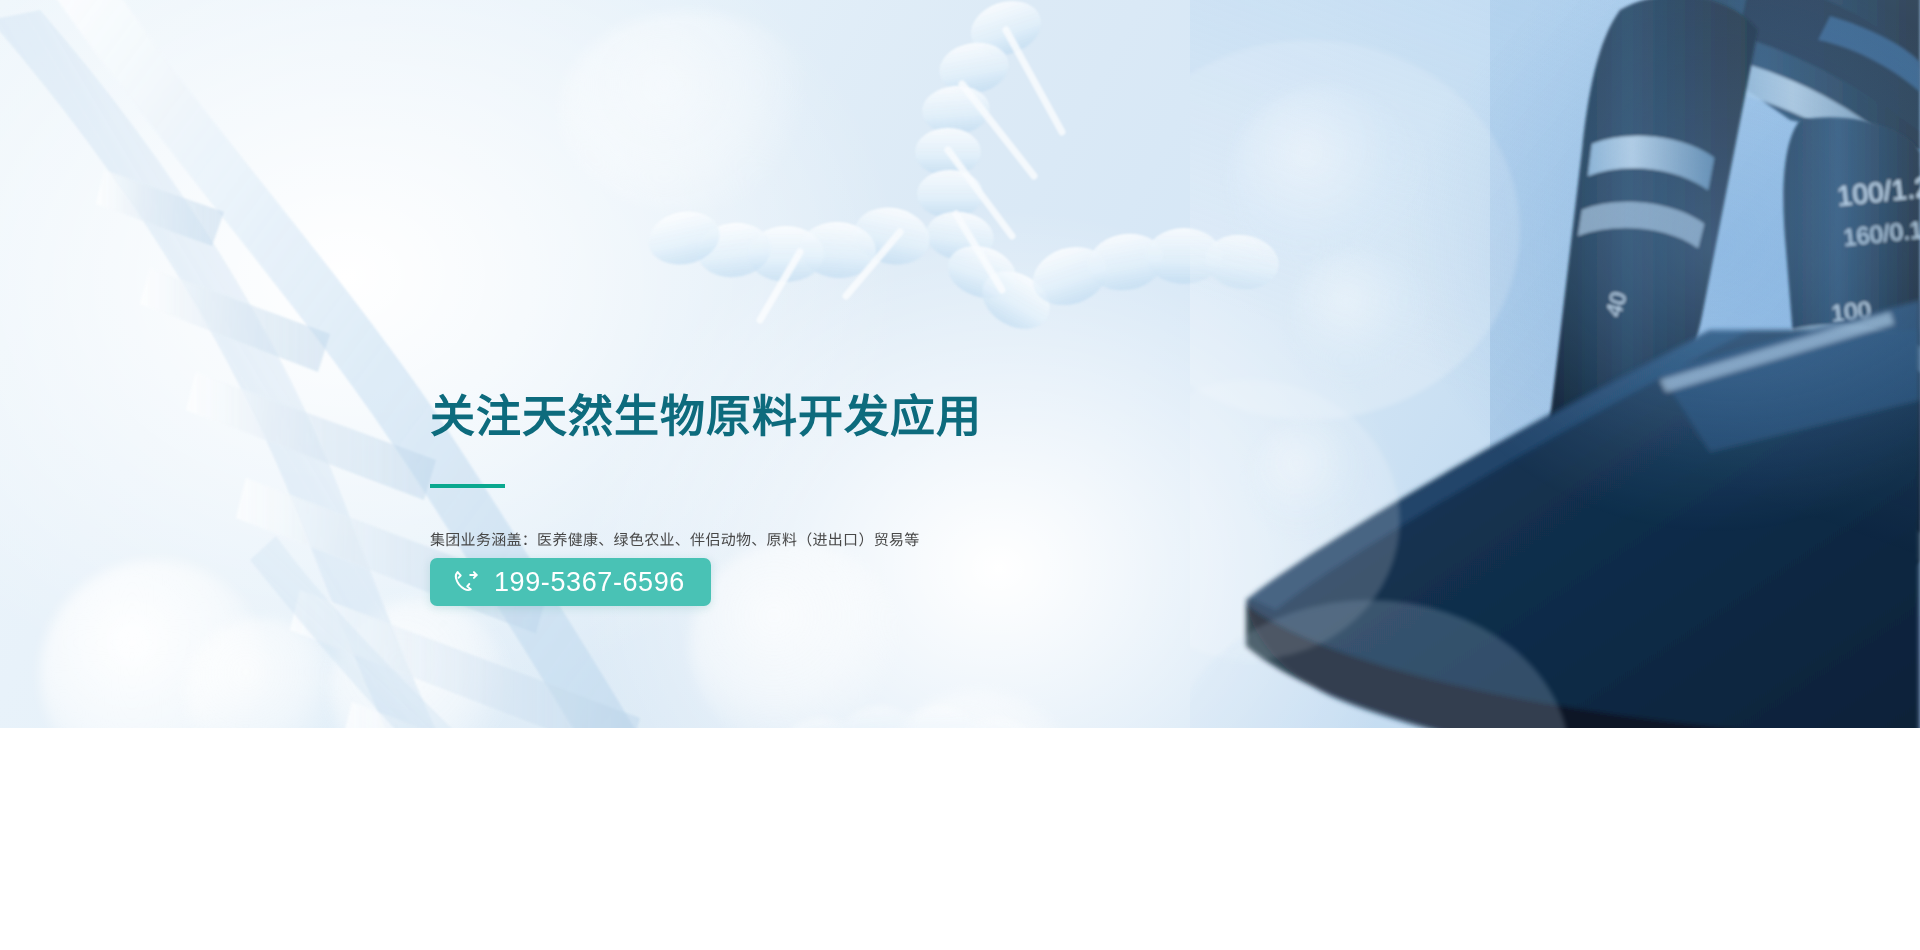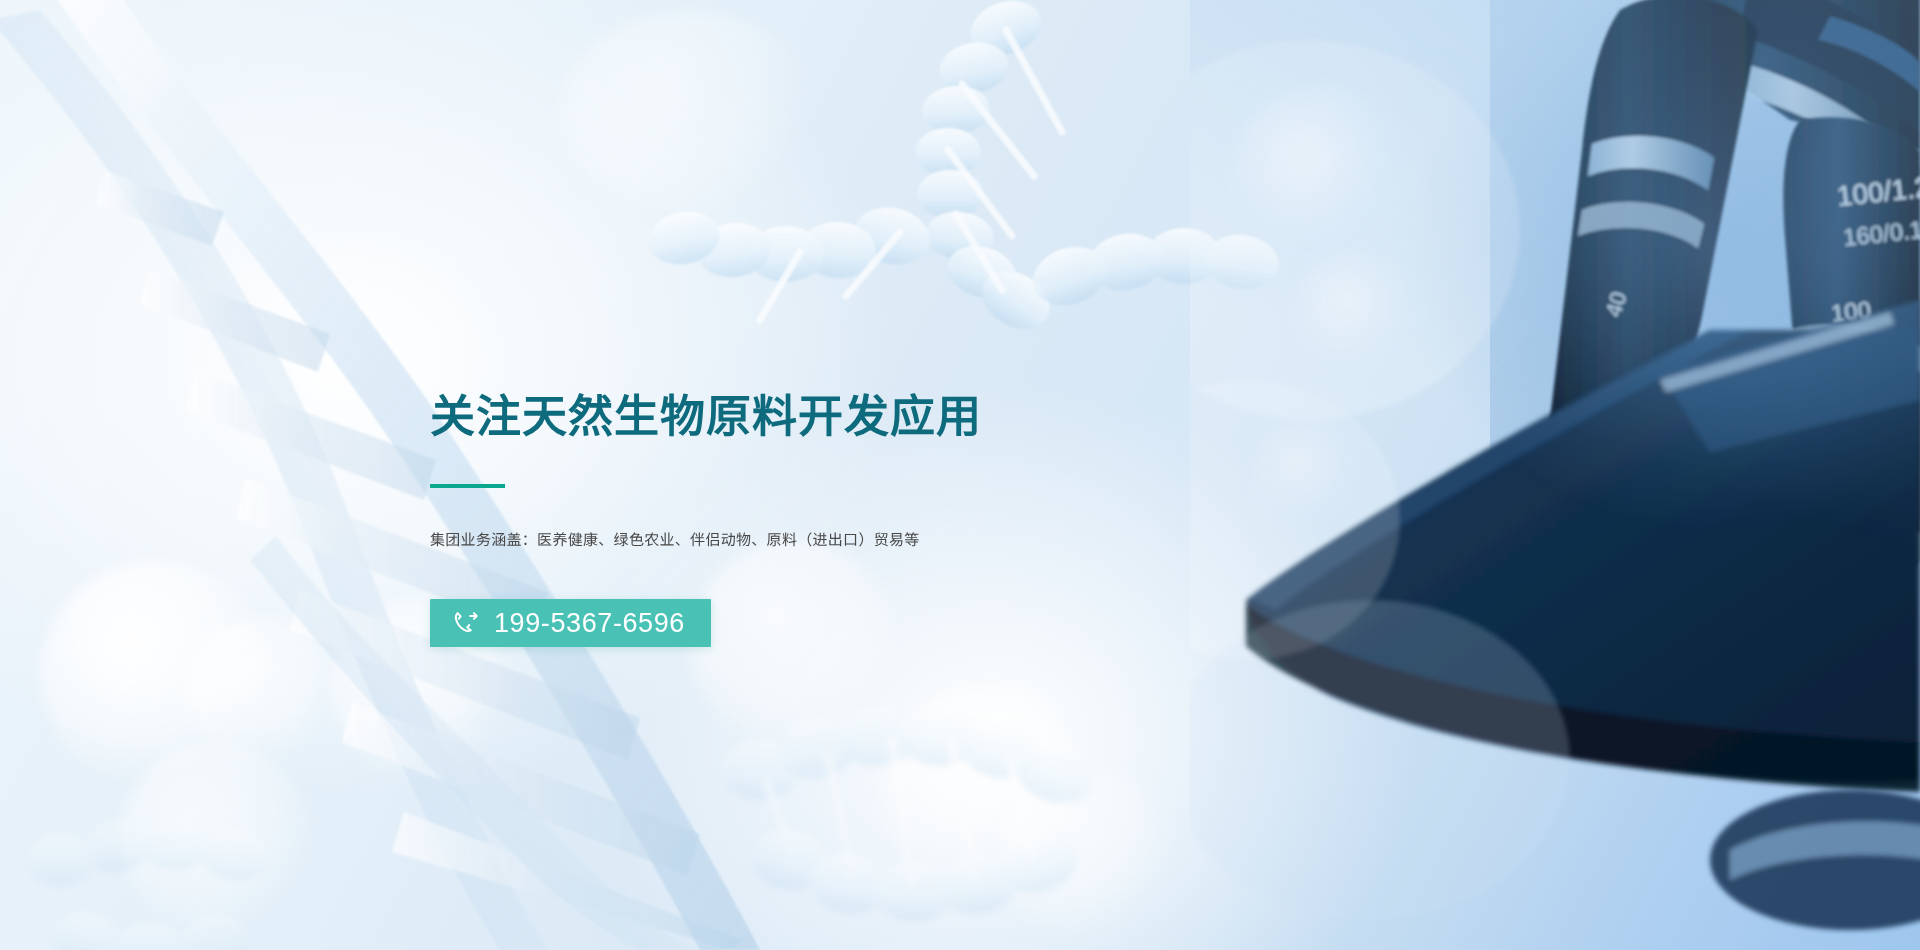--- a/index.html
+++ b/index.html
@@ -8,21 +8,21 @@
     padding: 0;
     background: #ffffff;
   }
   body {
     font-family: "Liberation Sans", "DejaVu Sans", sans-serif;
   }
 
   .stage {
     position: relative;
     width: 1920px;
-    height: 950px;
+    height: 728px;
     overflow: hidden;
     background: #eab308;
   }
 
   
   .bg-layer {
     position: absolute;
     inset: 0;
     pointer-events: none;
   }
@@ -115,25 +115,24 @@
     line-height: 36px;
     color: #484848;
     letter-spacing: .3px;
   }
   .sub .line { display: block; white-space: nowrap; }
 
   .phone-btn {
     display: inline-flex;
     align-items: center;
     gap: 14px;
-    margin-top: 41px;
     padding: 10px 26px 10px 22px;
     background: #49c2b5;
     border: none;
-    border-radius: 1px;
+    border-radius: 7px;
     cursor: pointer;
     box-shadow: 0 2px 10px rgba(40,150,140,.18);
     text-decoration: none;
   }
   .phone-btn .phone-icon {
     display: inline-flex;
     width: 28px; height: 28px;
     flex: 0 0 28px;
   }
   .phone-btn .phone-num {

